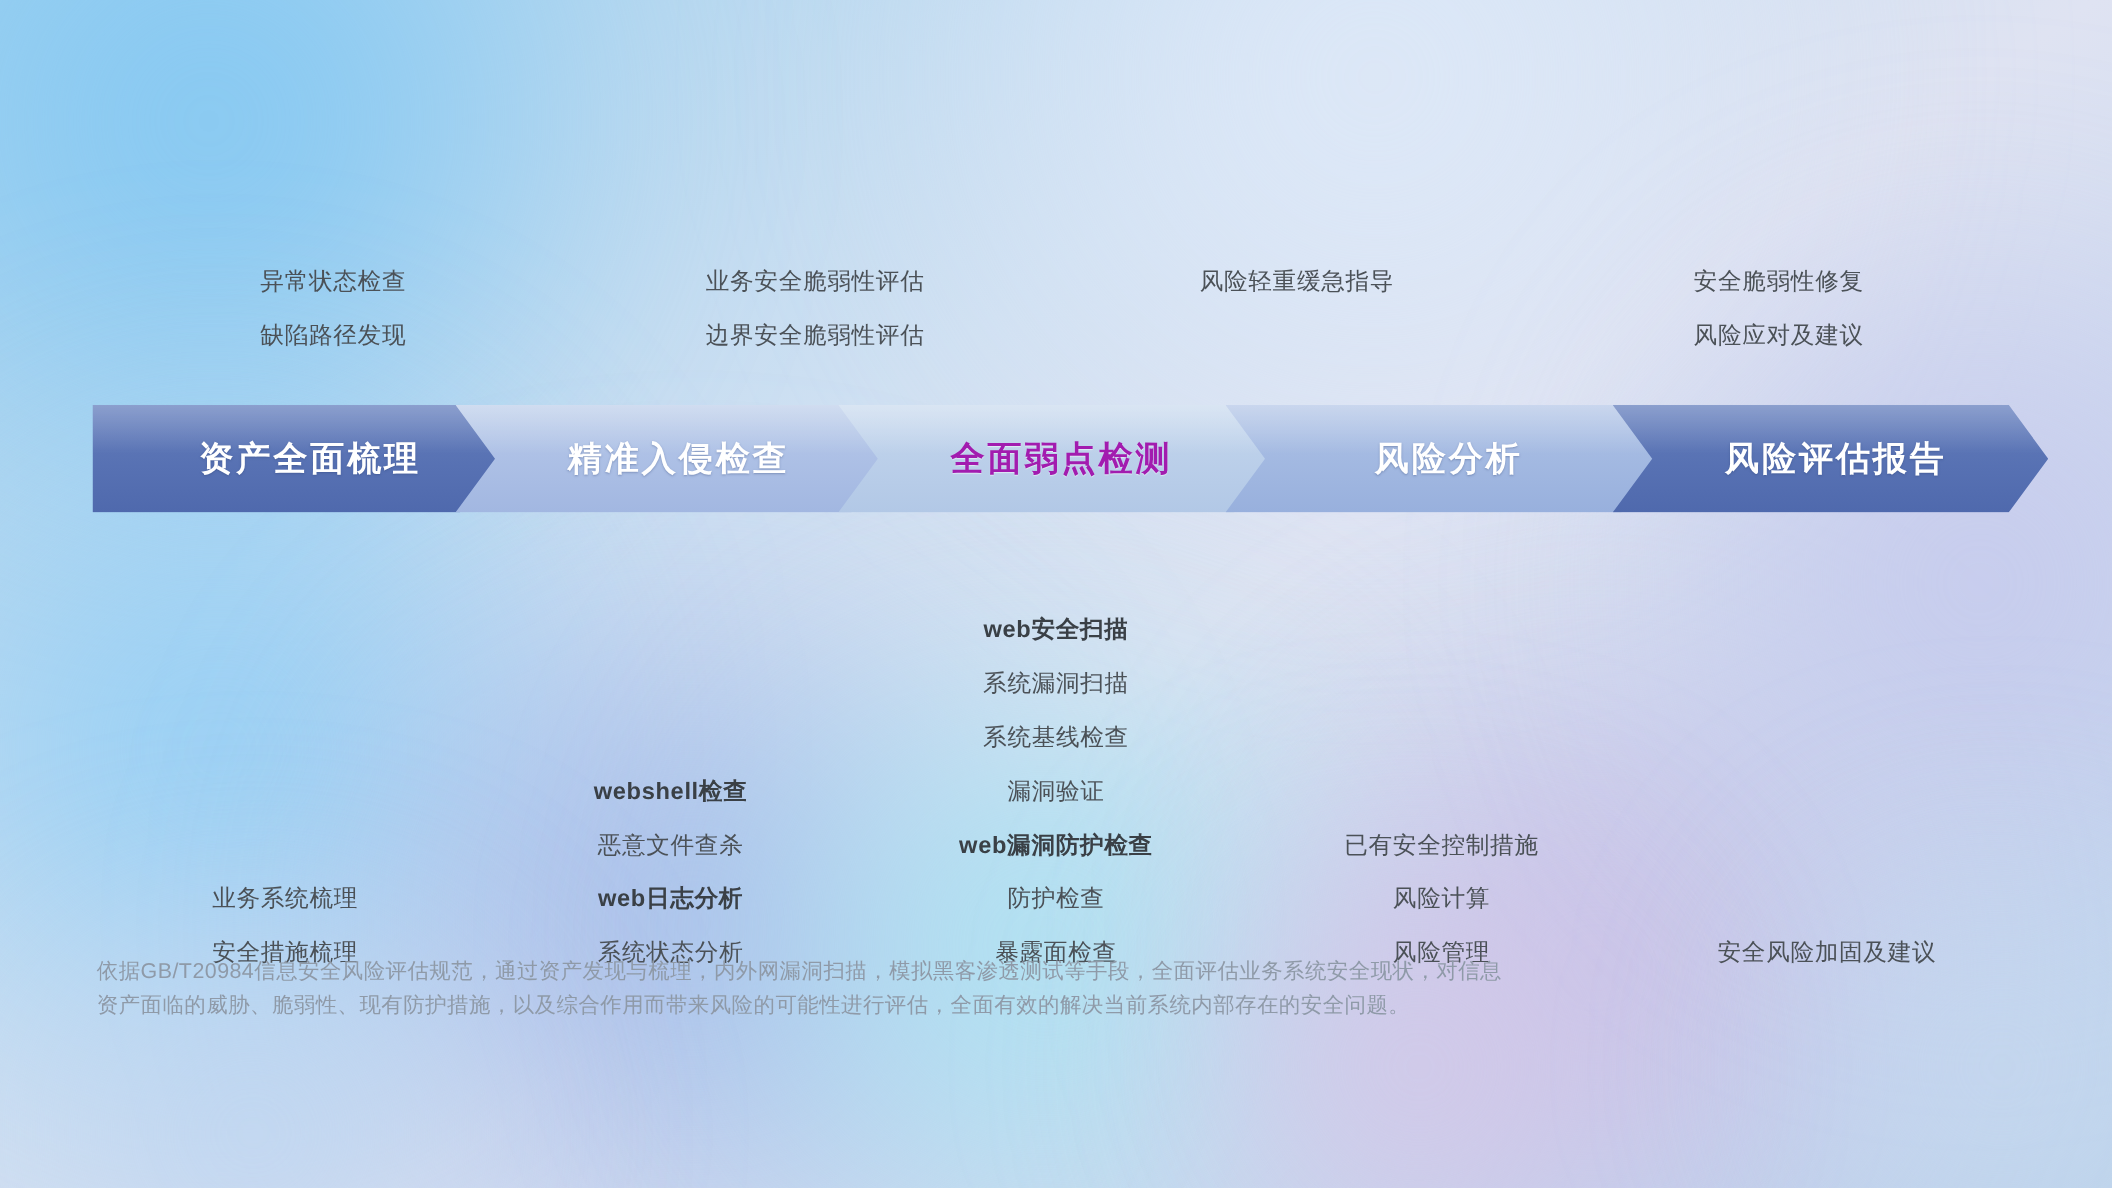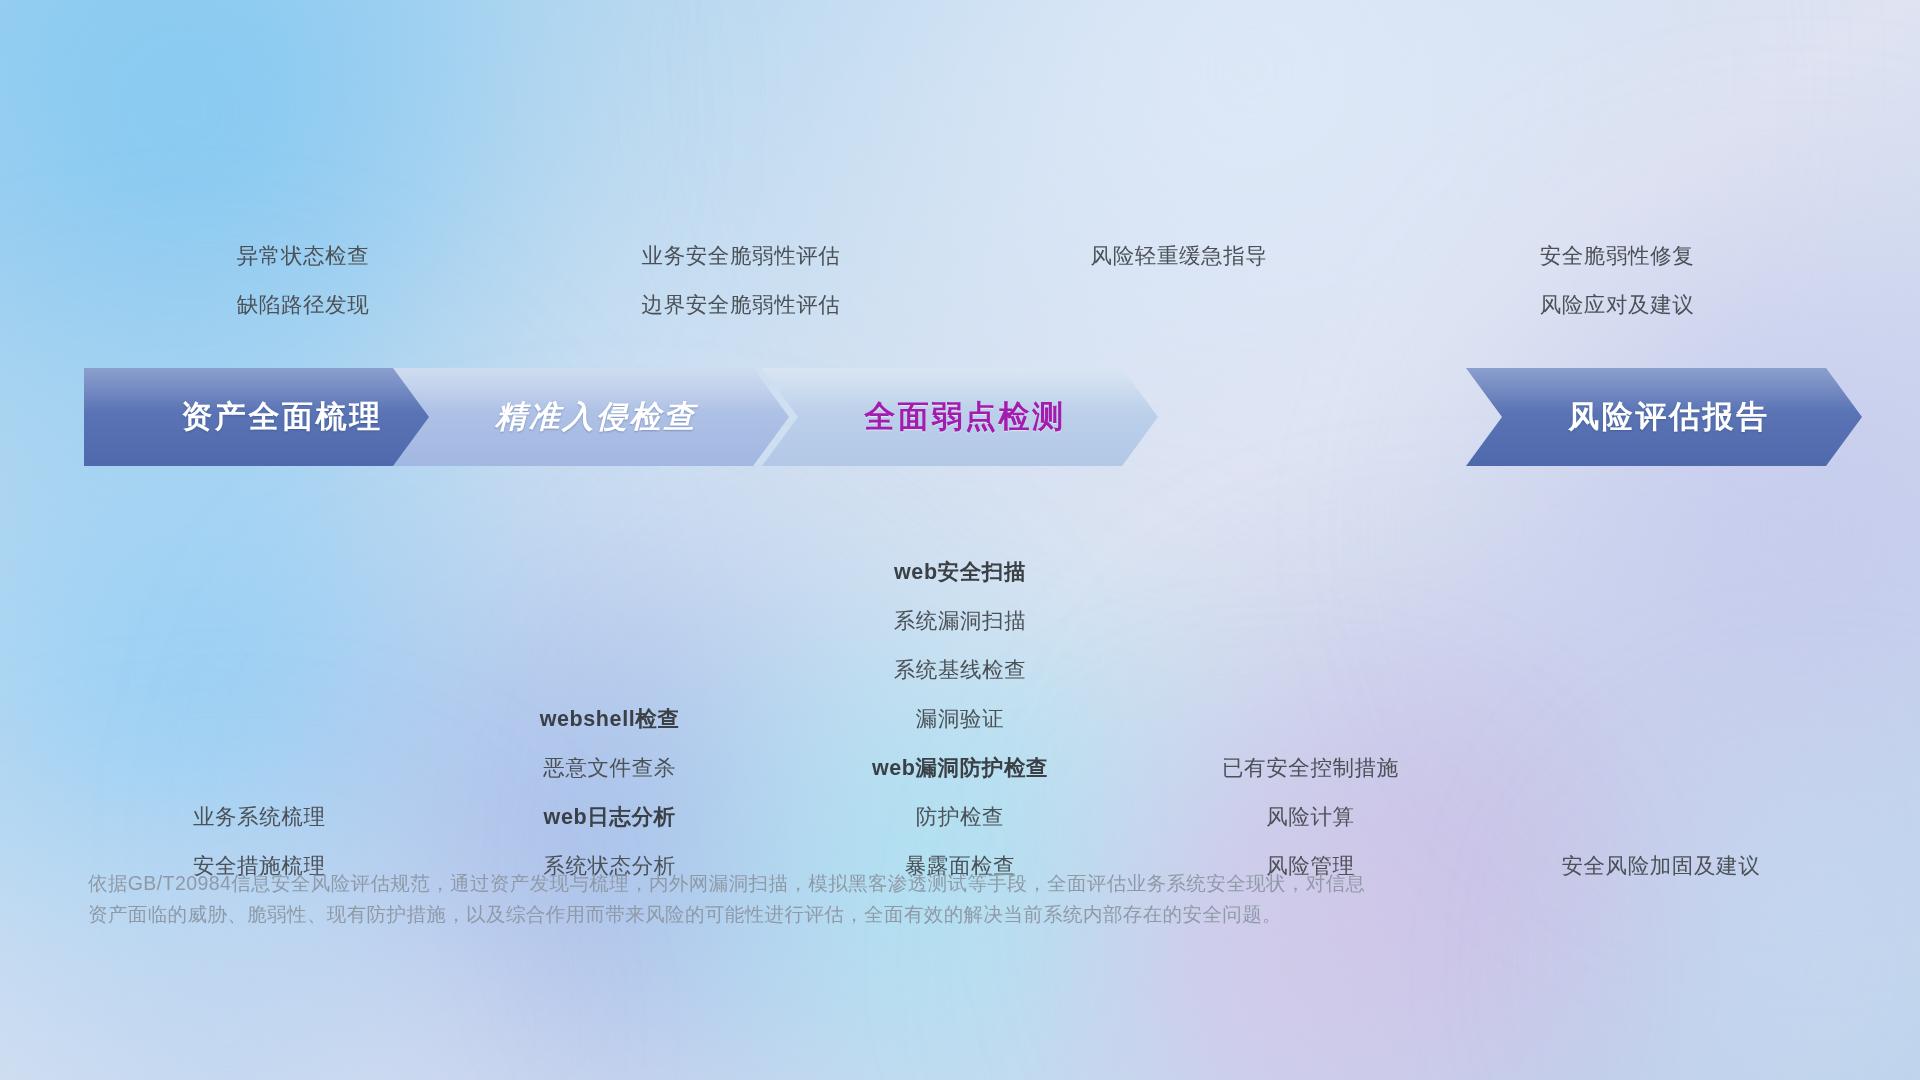--- a/index.html
+++ b/index.html
@@ -137,31 +137,37 @@
       </div>
     </div>
 
   <div id="band">
       <div class="chev-wrap" style="left: 0px; width: 370px; padding-left: 16px;">
         <div class="chev first" style="background: linear-gradient(rgb(107, 132, 192) 0%, rgb(90, 116, 181) 42%, rgb(79, 105, 173) 100%);">
           <div class="sheen"></div>
         </div>
         <div class="chev-label lbl-white">资产全面梳理</div>
       </div>
-      <div class="chev-wrap" style="left: 309px; width: 396px; font-style: italic;">
+      <div class="chev-wrap" style="left: 330px; width: 396px;">
         <div class="chev" style="background: linear-gradient(rgb(195, 211, 236) 0%, rgb(174, 193, 230) 45%, rgb(162, 183, 225) 100%);">
           <div class="sheen"></div>
         </div>
         <div class="chev-label lbl-white">精准入侵检查</div>
       </div>
       <div class="chev-wrap" style="left: 678px; width: 396px;">
         <div class="chev" style="background: linear-gradient(rgb(207, 222, 240) 0%, rgb(188, 208, 234) 45%, rgb(178, 200, 230) 100%);">
           <div class="sheen"></div>
         </div>
         <div class="chev-label lbl-blue">全面弱点检测</div>
+      </div>
+      <div class="chev-wrap" style="left: 1030px; width: 396px;">
+        <div class="chev" style="background: linear-gradient(rgb(186, 203, 233) 0%, rgb(164, 186, 226) 45%, rgb(152, 176, 221) 100%);">
+          <div class="sheen"></div>
+        </div>
+        <div class="chev-label lbl-white">风险分析</div>
       </div>
       <div class="chev-wrap" style="left: 1382px; width: 396px;">
         <div class="chev" style="background: linear-gradient(rgb(107, 132, 192) 0%, rgb(90, 116, 181) 42%, rgb(79, 105, 173) 100%);">
           <div class="sheen"></div>
         </div>
         <div class="chev-label lbl-white">风险评估报告</div>
       </div>
     </div>
 
   <div id="bottom-row">

